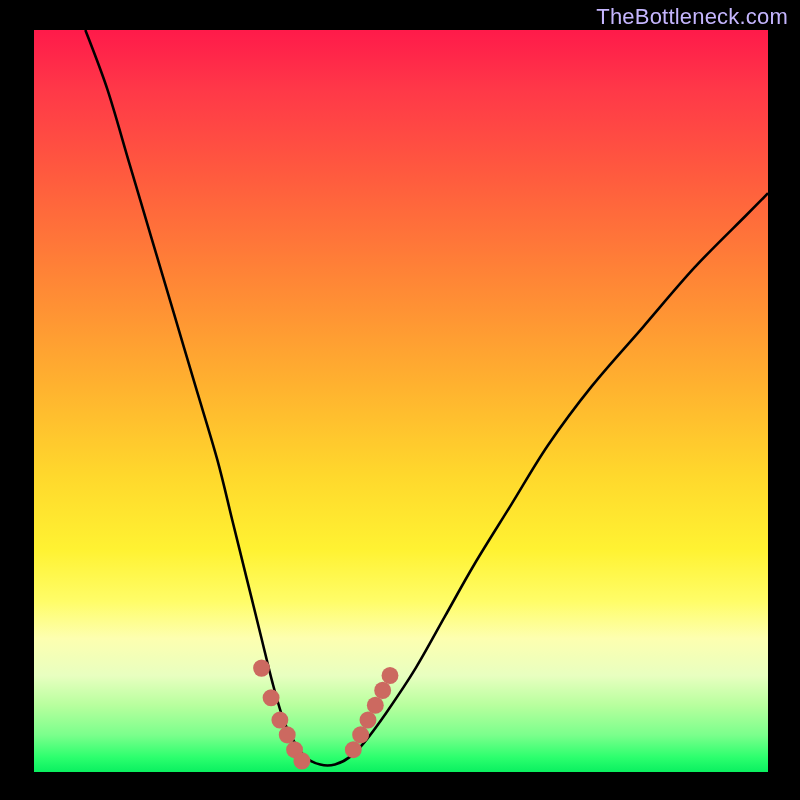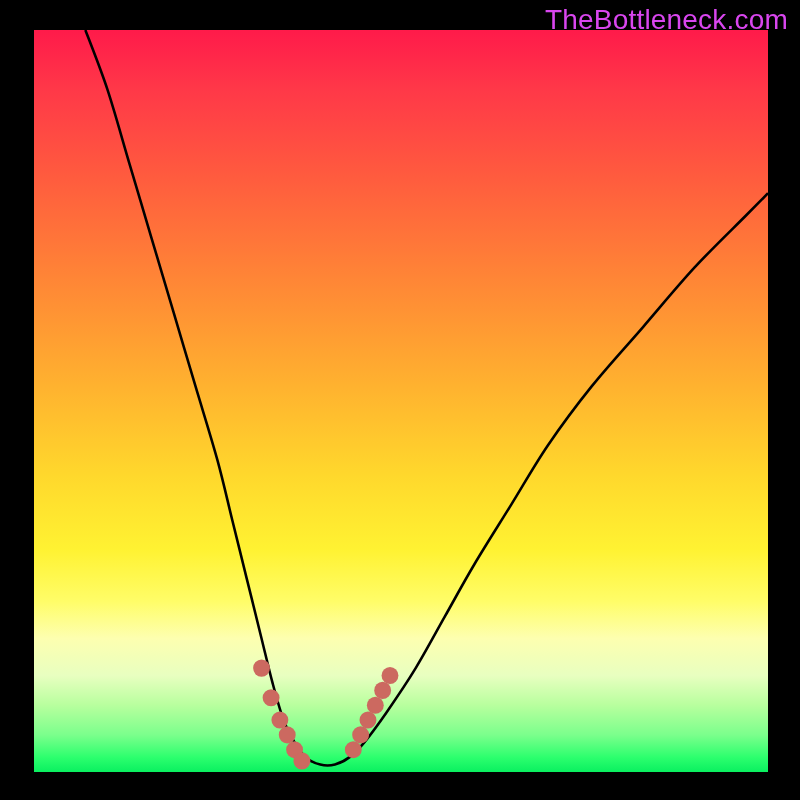--- a/index.html
+++ b/index.html
@@ -16,22 +16,22 @@
     top: 0;
     left: 0;
     width: 800px;
     height: 800px;
     background: #000;
   }
   .watermark {
     position: absolute;
     top: 4px;
     right: 12px;
-    color: #d946ef;
-    font-size: 28px;
+    color: #c4b5fd;
+    font-size: 22px;
     font-weight: 500;
     letter-spacing: 0.2px;
     z-index: 10;
   }
   .plot-bg {
     position: absolute;
     left: 34px;
     top: 30px;
     width: 734px;
     height: 742px;

